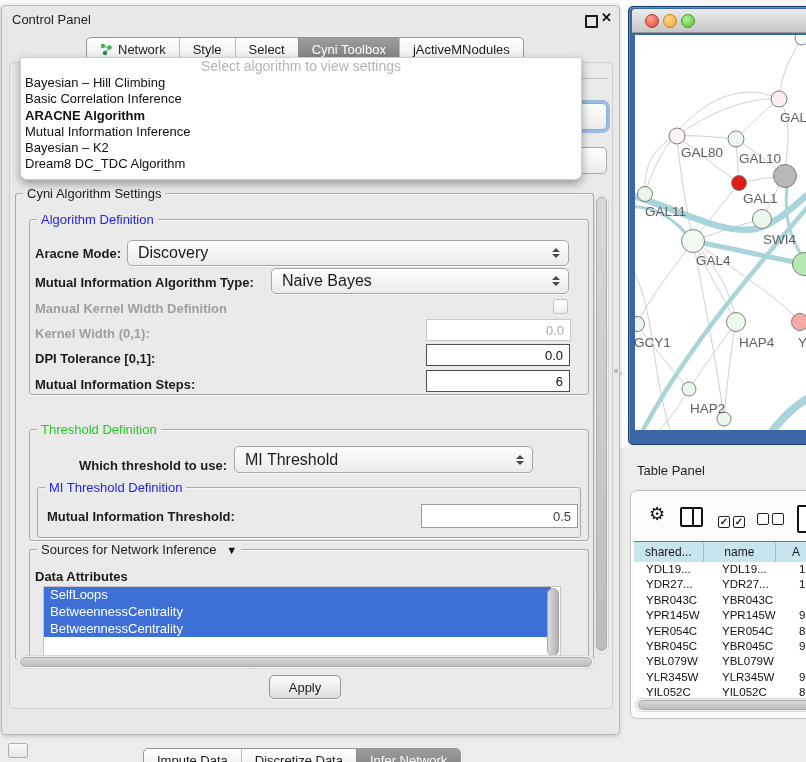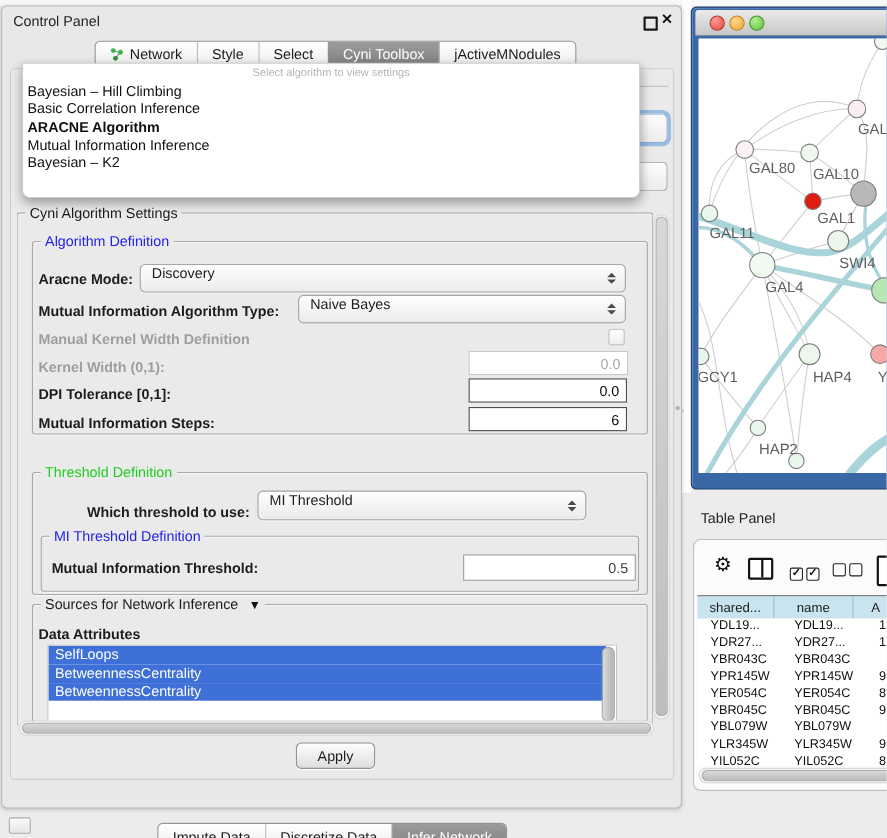--- a/index.html
+++ b/index.html
@@ -24,36 +24,36 @@
   .seg-ctl{display:flex;border:1px solid #979797;border-radius:5px;overflow:hidden;
            background:linear-gradient(#ffffff,#ededed);box-shadow:0 1px 0 rgba(255,255,255,.7);
            height:22px;font-size:13px}
   .seg{display:flex;align-items:center;gap:5px;padding:0 13px;border-left:1px solid #bcbcbc;color:#1c1c1c;white-space:nowrap}
   .seg:first-child{border-left:none}
   .seg.sel{background:linear-gradient(#9c9c9c,#818181);color:#fff;border-left-color:#8a8a8a}
 
   
   .popup{left:18px;top:51px;width:560px;height:121px;background:#fff;border:1px solid #cfcfcf;
          border-radius:0 0 7px 7px;box-shadow:0 4px 10px rgba(0,0,0,.35);z-index:30;overflow:hidden}
-  .popup .ph{height:17px;line-height:17px;text-align:center;color:#b4b4b4;font-size:10px}
+  .popup .ph{height:17px;line-height:17px;text-align:center;color:#b4b4b4;font-size:14px}
   .popup .item{height:16.3px;line-height:16.3px;padding-left:4px;font-size:13px;color:#101010}
 
   
   .combo-stub{width:27px;height:25px;border:1px solid #a8a8a8;border-left:none;
               border-radius:0 5px 5px 0;background:linear-gradient(#fdfdfd,#ececec);z-index:5}
   .combo-stub.focus{box-shadow:0 0 0 3px rgba(110,163,220,.65);border-color:#86aede}
 
   
   .grp{border:1px solid #a9a9a9;border-radius:3px;box-shadow:inset 0 1px 0 rgba(255,255,255,.55),0 1px 0 rgba(255,255,255,.55)}
   .grp-title{position:absolute;top:-8px;left:7px;background:#eaeaea;padding:0 4px;font-size:13px;white-space:nowrap}
   .t-blue{color:#2323e6}.t-green{color:#21cc21}
 
   
   .combo{border:1px solid #a5a5a5;border-radius:5px;background:linear-gradient(#fefefe,#ebebeb);
-         box-shadow:0 1px 0 rgba(255,255,255,.6);display:flex;align-items:flex-start;font-size:13px}
+         box-shadow:0 1px 0 rgba(255,255,255,.6);display:flex;align-items:center;font-size:16px}
   .combo .ctext{padding-left:10px;white-space:nowrap}
   .stepper{position:absolute;right:8px;top:50%;margin-top:-5px;width:8px;height:10px}
   .stepper:before{content:"";position:absolute;left:0;top:0;border-left:4px solid transparent;
                   border-right:4px solid transparent;border-bottom:4px solid #4a4a4a}
   .stepper:after{content:"";position:absolute;left:0;bottom:0;border-left:4px solid transparent;
                  border-right:4px solid transparent;border-top:4px solid #4a4a4a}
   .tfield{background:#fff;font-size:13px;display:flex;align-items:center;justify-content:flex-end;padding:0 6px}
   .tfield.dis{border:1px solid #c9c9c9;color:#a9a9a9}
   .tfield.en{border:1.5px solid #4d4d4d;color:#0c0c0c}
   .tfield.mid{border:1px solid #9b9b9b;color:#404040}
@@ -139,20 +139,21 @@
   <div class="abs combo-stub focus" style="left:577px;top:97px"></div>
   <div class="abs combo-stub" style="left:577px;top:141px"></div>
 
   <div class="abs popup">
     <div class="ph">Select algorithm to view settings</div>
     <div class="item">Bayesian – Hill Climbing</div>
     <div class="item">Basic Correlation Inference</div>
     <div class="item b">ARACNE Algorithm</div>
     <div class="item">Mutual Information Inference</div>
     <div class="item">Bayesian – K2</div>
+    <div class="item">Dream8 DC_TDC Algorithm</div>
   </div>
 
   <div class="abs grp" style="left:13px;top:187px;width:577px;height:466px;border-bottom:none">
     <span class="grp-title">Cyni Algorithm Settings</span>
   </div>
 
   <div class="abs grp" style="left:27px;top:213px;width:558px;height:174px">
     <span class="grp-title t-blue">Algorithm Definition</span>
   </div>
   <div class="abs lbl b" style="left:33px;top:240px">Aracne Mode:</div>

